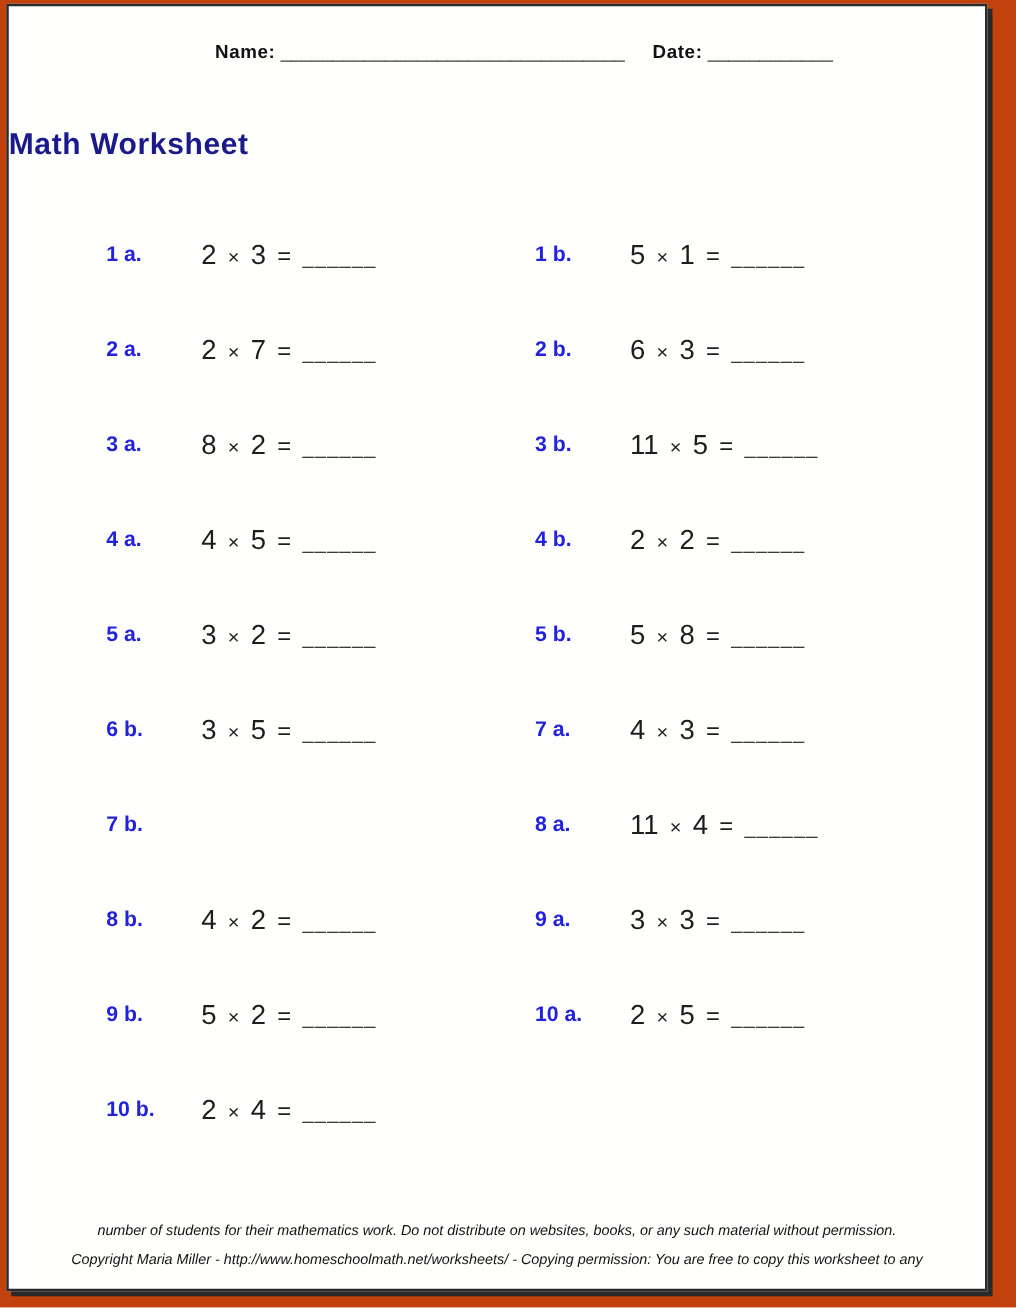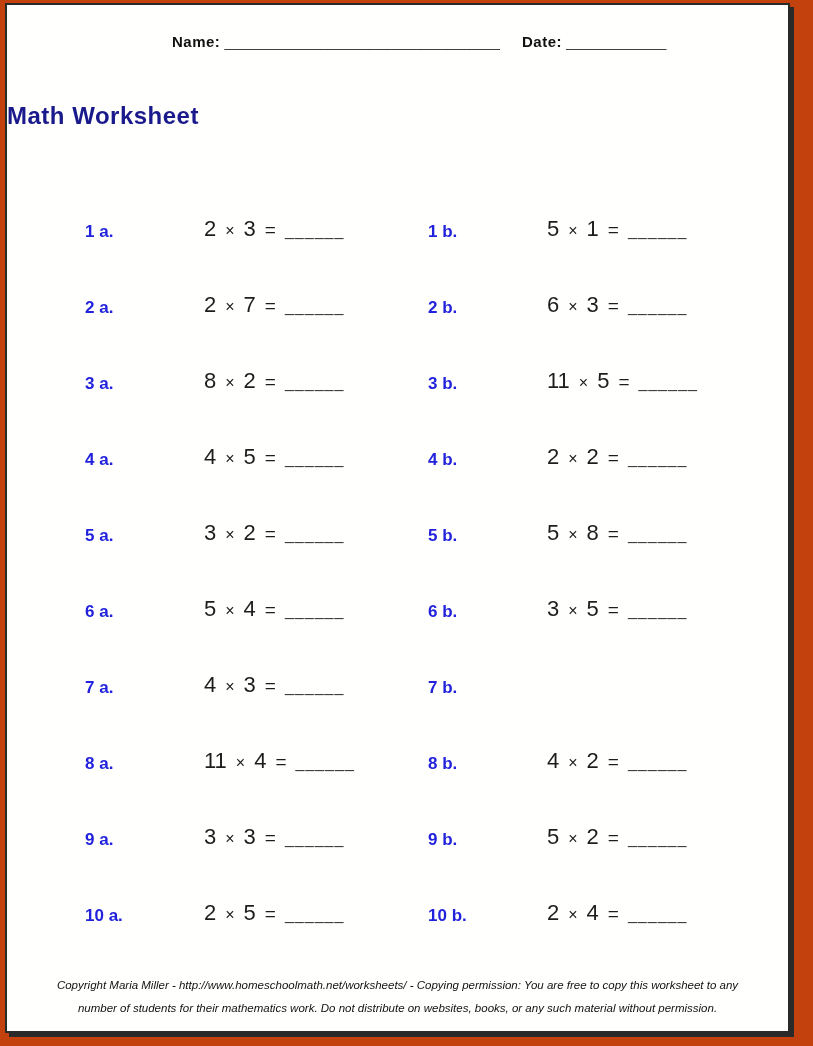--- a/index.html
+++ b/index.html
@@ -54,22 +54,21 @@
   
   .problems {
     display: grid;
     grid-template-columns: 343px auto;
     padding-left: 78px;
     margin-top: 36px;
   }
   .cell {
     height: 76px;
     display: flex;
-    align-items: flex-end;
-    gap: 43px;
+    align-items: center;
   }
   .plabel {
     flex: 0 0 76px;
     font-size: 17px;
     font-weight: bold;
     color: #2222dd;
   }
   .expr {
     font-size: 22px;
     color: #1d1d1d;
@@ -173,26 +172,20 @@
       <span>3</span><span class="times">×</span><span>2</span><span class="eq">=</span><span class="blank">______</span>
     </span>
   </div>
         <div class="cell">
     <span class="plabel">5 b.</span>
     <span class="expr">
       <span>5</span><span class="times">×</span><span>8</span><span class="eq">=</span><span class="blank">______</span>
     </span>
   </div>
         <div class="cell">
-    <span class="plabel">6 a.</span>
-    <span class="expr">
-      <span>5</span><span class="times">×</span><span>4</span><span class="eq">=</span><span class="blank">______</span>
-    </span>
-  </div>
-        <div class="cell">
     <span class="plabel">6 b.</span>
     <span class="expr">
       <span>3</span><span class="times">×</span><span>5</span><span class="eq">=</span><span class="blank">______</span>
     </span>
   </div>
         <div class="cell">
     <span class="plabel">7 a.</span>
     <span class="expr">
       <span>4</span><span class="times">×</span><span>3</span><span class="eq">=</span><span class="blank">______</span>
     </span>
@@ -232,18 +225,18 @@
   </div>
         <div class="cell">
     <span class="plabel">10 b.</span>
     <span class="expr">
       <span>2</span><span class="times">×</span><span>4</span><span class="eq">=</span><span class="blank">______</span>
     </span>
   </div>
       </div>
 
     <div class="footer">
+      <div>number of students for their mathematics work. Do not distribute on websites, books, or any such material without permission.</div>
       <div>Copyright Maria Miller - http://www.homeschoolmath.net/worksheets/ - Copying permission: You are free to copy this worksheet to any</div>
-      <div>number of students for their mathematics work. Do not distribute on websites, books, or any such material without permission.</div>
     </div>
 
   </div>
 </div>
 
 </body></html>

